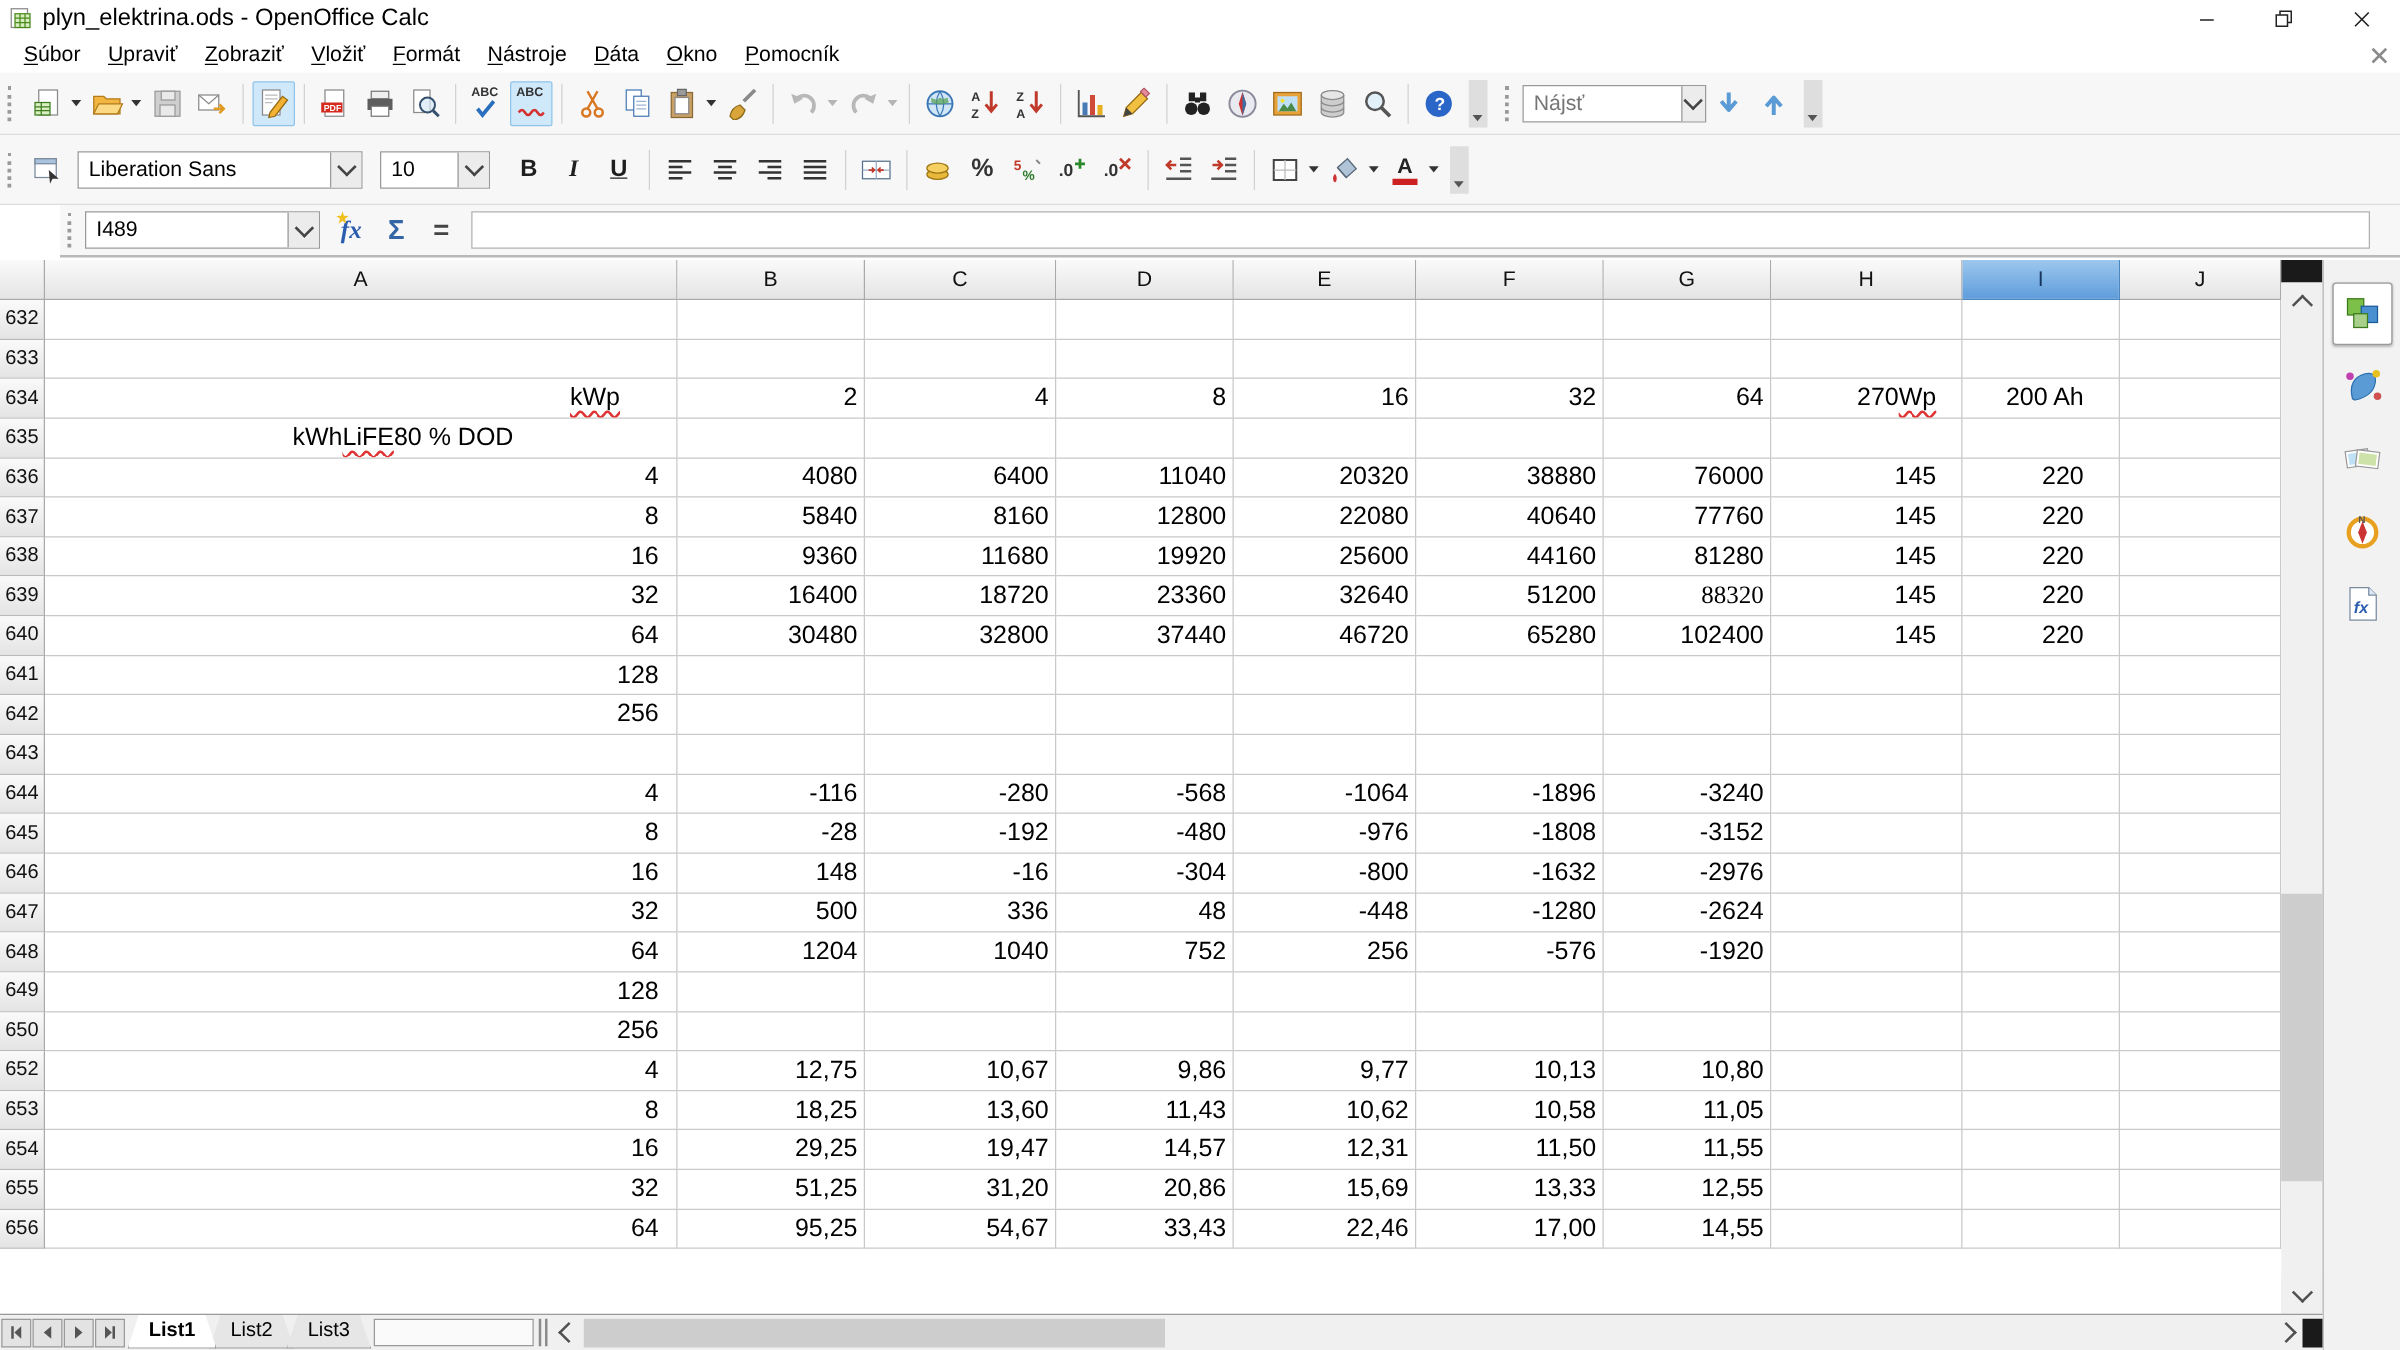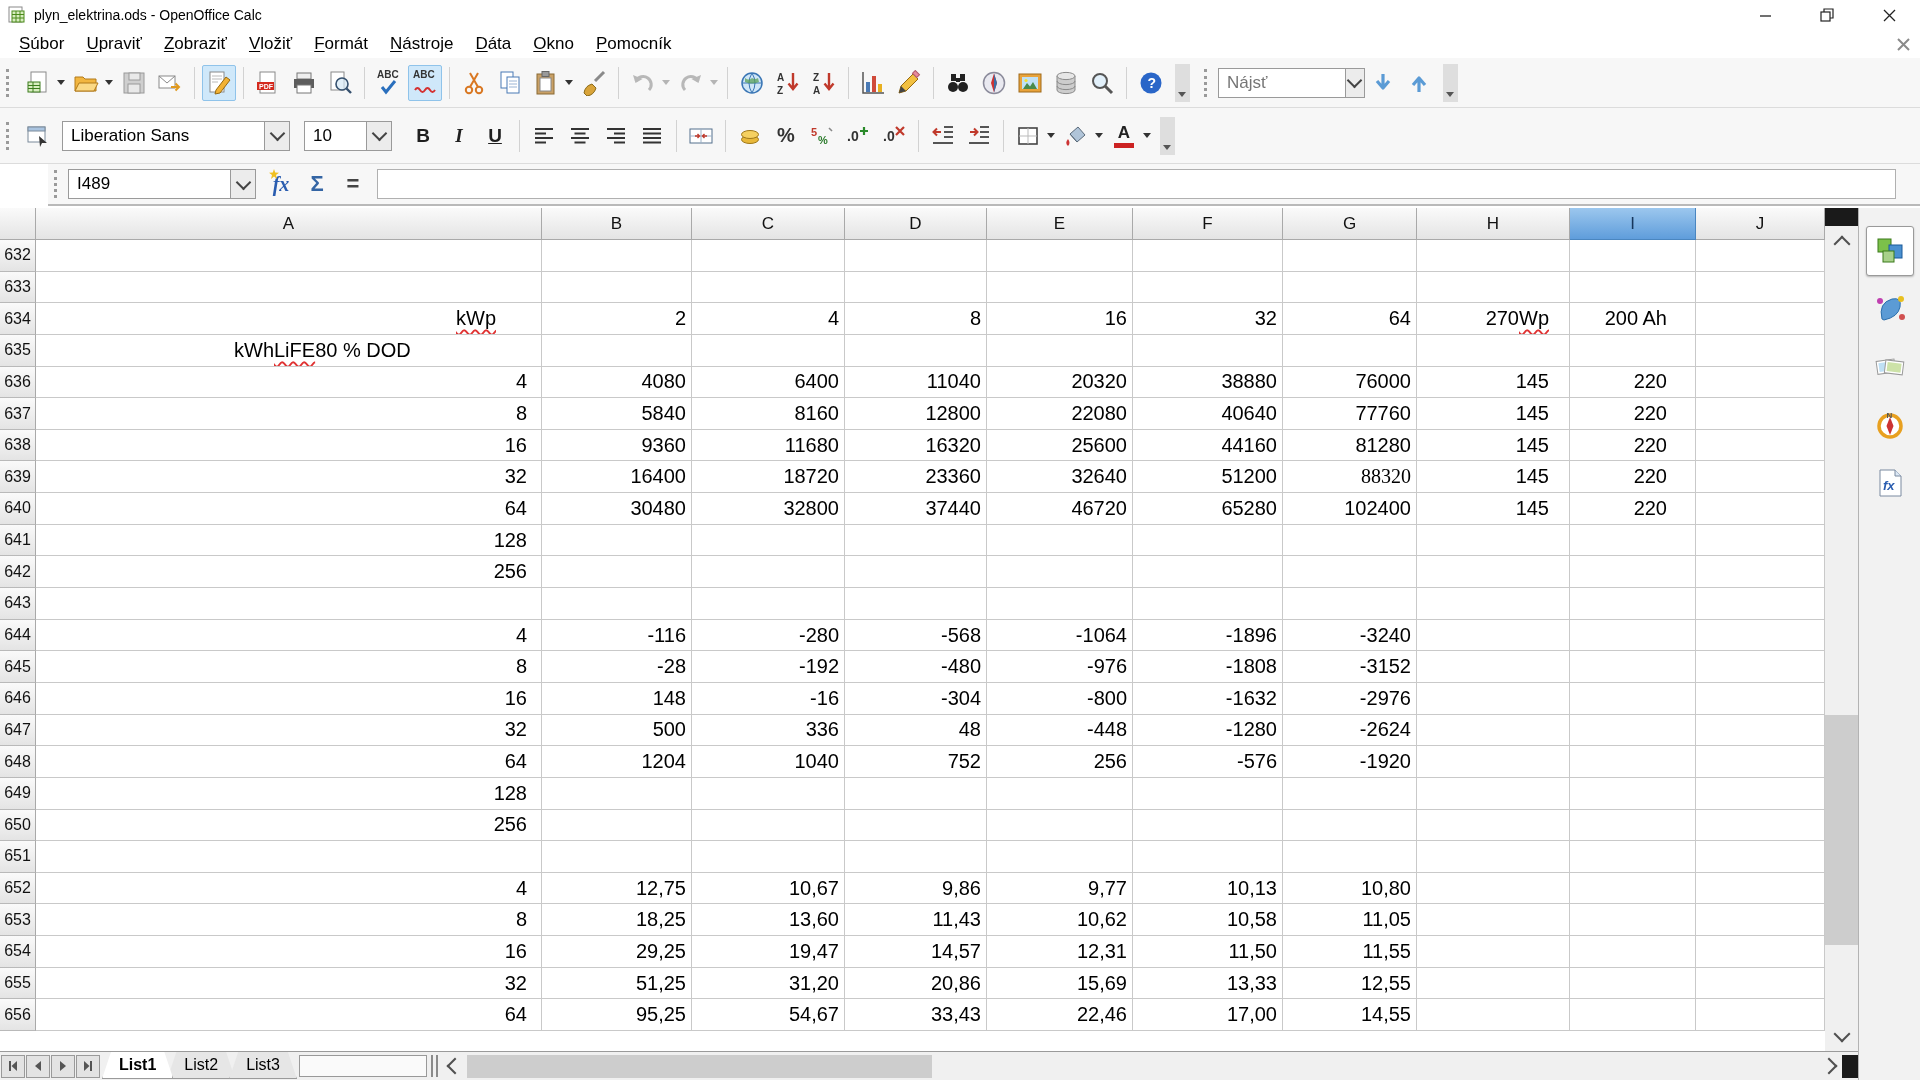--- a/index.html
+++ b/index.html
@@ -1,21 +1,21 @@
 <!DOCTYPE html>
 <html><head>
 <meta charset="utf-8">
 <style>
   html,body{margin:0;padding:0;background:#888;}
   .win{position:relative;width:1920px;height:1080px;background:#fff;overflow:hidden;
        font-family:"Liberation Sans",sans-serif;color:#000;}
   
   .titlebar{position:absolute;left:0;top:0;width:100%;height:30px;background:#fff;
             display:flex;align-items:center;padding-left:8px;box-sizing:border-box;}
-  .title{font-size:14px;margin-left:8px;}
+  .title{font-size:19px;margin-left:8px;}
   .winctl{position:absolute;right:0;top:0;height:30px;display:flex;}
   .wbtn{width:62px;height:30px;display:flex;align-items:center;justify-content:center;}
   
   .menubar{position:absolute;left:0;top:30px;width:100%;height:28px;background:#fff;
            display:flex;align-items:center;padding-left:8px;font-size:17px;box-sizing:border-box;}
   .menu-item{padding:2px 11px;cursor:default;}
   .menu-item u{text-decoration:underline;text-underline-offset:2px;}
   .doc-close{position:absolute;right:6px;top:3px;width:22px;height:22px;display:flex;align-items:center;justify-content:center;}
   
   .tb{position:absolute;left:0;width:100%;background:#f7f7f7;border-bottom:1px solid #dcdcdc;
@@ -676,21 +676,21 @@
         <div class="cell" style="width: 134px; padding-right: 5px;">77760</div>
         <div class="cell" style="width: 153px; padding-right: 20px;">145</div>
         <div class="cell" style="width: 126px; padding-right: 28px;">220</div>
         <div class="cell" style="width: 129px; padding-right: 5px;"></div>
       </div>
       <div class="grow">
         <div class="rhead">638</div>
         <div class="cell" style="width: 506px; padding-right: 14px;">16</div>
         <div class="cell" style="width: 150px; padding-right: 5px;">9360</div>
         <div class="cell" style="width: 153px; padding-right: 5px;">11680</div>
-        <div class="cell" style="width: 142px; padding-right: 5px;">16320</div>
+        <div class="cell" style="width: 142px; padding-right: 5px;">19920</div>
         <div class="cell" style="width: 146px; padding-right: 5px;">25600</div>
         <div class="cell" style="width: 150px; padding-right: 5px;">44160</div>
         <div class="cell" style="width: 134px; padding-right: 5px; text-align: right;">81280</div>
         <div class="cell" style="width: 153px; padding-right: 20px;">145</div>
         <div class="cell" style="width: 126px; padding-right: 28px;">220</div>
         <div class="cell" style="width: 129px; padding-right: 5px;"></div>
       </div>
       <div class="grow">
         <div class="rhead">639</div>
         <div class="cell" style="width: 506px; padding-right: 14px;">32</div>
@@ -841,33 +841,20 @@
         <div class="cell" style="width: 153px; padding-right: 5px;"></div>
         <div class="cell" style="width: 142px; padding-right: 5px;"></div>
         <div class="cell" style="width: 146px; padding-right: 5px;"></div>
         <div class="cell" style="width: 150px; padding-right: 5px;"></div>
         <div class="cell" style="width: 134px; padding-right: 5px;"></div>
         <div class="cell" style="width: 153px; padding-right: 20px;"></div>
         <div class="cell" style="width: 126px; padding-right: 28px;"></div>
         <div class="cell" style="width: 129px; padding-right: 5px;"></div>
       </div>
       <div class="grow">
-        <div class="rhead">651</div>
-        <div class="cell" style="width: 506px; padding-right: 14px;"></div>
-        <div class="cell" style="width: 150px; padding-right: 5px;"></div>
-        <div class="cell" style="width: 153px; padding-right: 5px;"></div>
-        <div class="cell" style="width: 142px; padding-right: 5px;"></div>
-        <div class="cell" style="width: 146px; padding-right: 5px;"></div>
-        <div class="cell" style="width: 150px; padding-right: 5px;"></div>
-        <div class="cell" style="width: 134px; padding-right: 5px;"></div>
-        <div class="cell" style="width: 153px; padding-right: 20px;"></div>
-        <div class="cell" style="width: 126px; padding-right: 28px;"></div>
-        <div class="cell" style="width: 129px; padding-right: 5px;"></div>
-      </div>
-      <div class="grow">
         <div class="rhead">652</div>
         <div class="cell" style="width: 506px; padding-right: 14px;">4</div>
         <div class="cell" style="width: 150px; padding-right: 5px;">12,75</div>
         <div class="cell" style="width: 153px; padding-right: 5px;">10,67</div>
         <div class="cell" style="width: 142px; padding-right: 5px;">9,86</div>
         <div class="cell" style="width: 146px; padding-right: 5px;">9,77</div>
         <div class="cell" style="width: 150px; padding-right: 5px;">10,13</div>
         <div class="cell" style="width: 134px; padding-right: 5px;">10,80</div>
         <div class="cell" style="width: 153px; padding-right: 20px;"></div>
         <div class="cell" style="width: 126px; padding-right: 28px;"></div>

